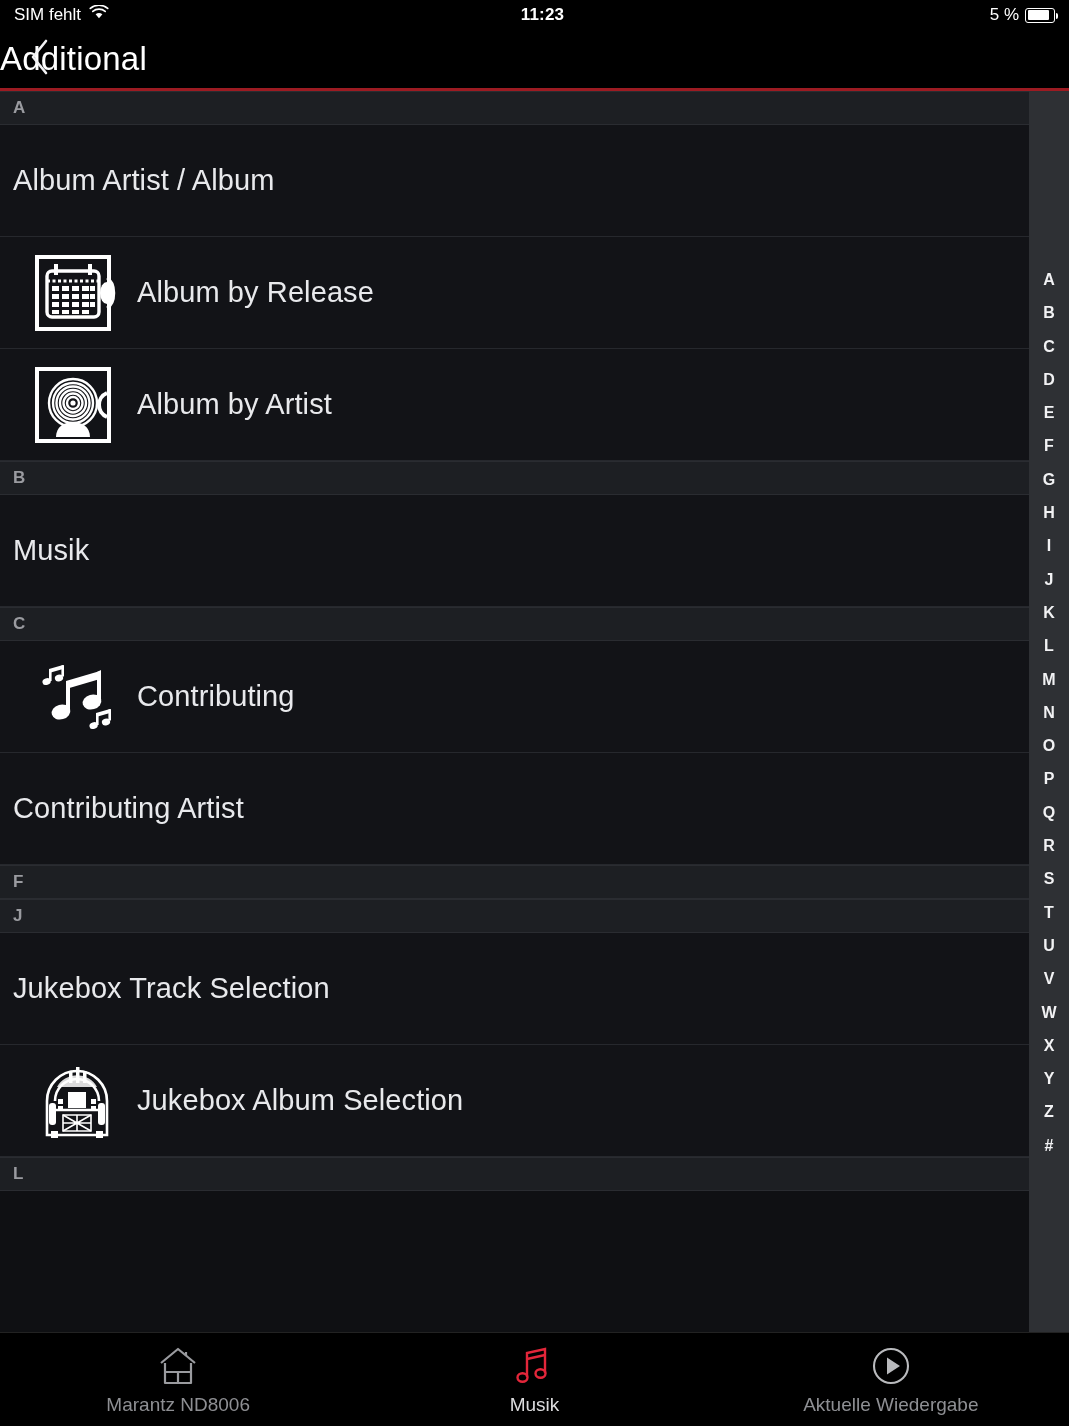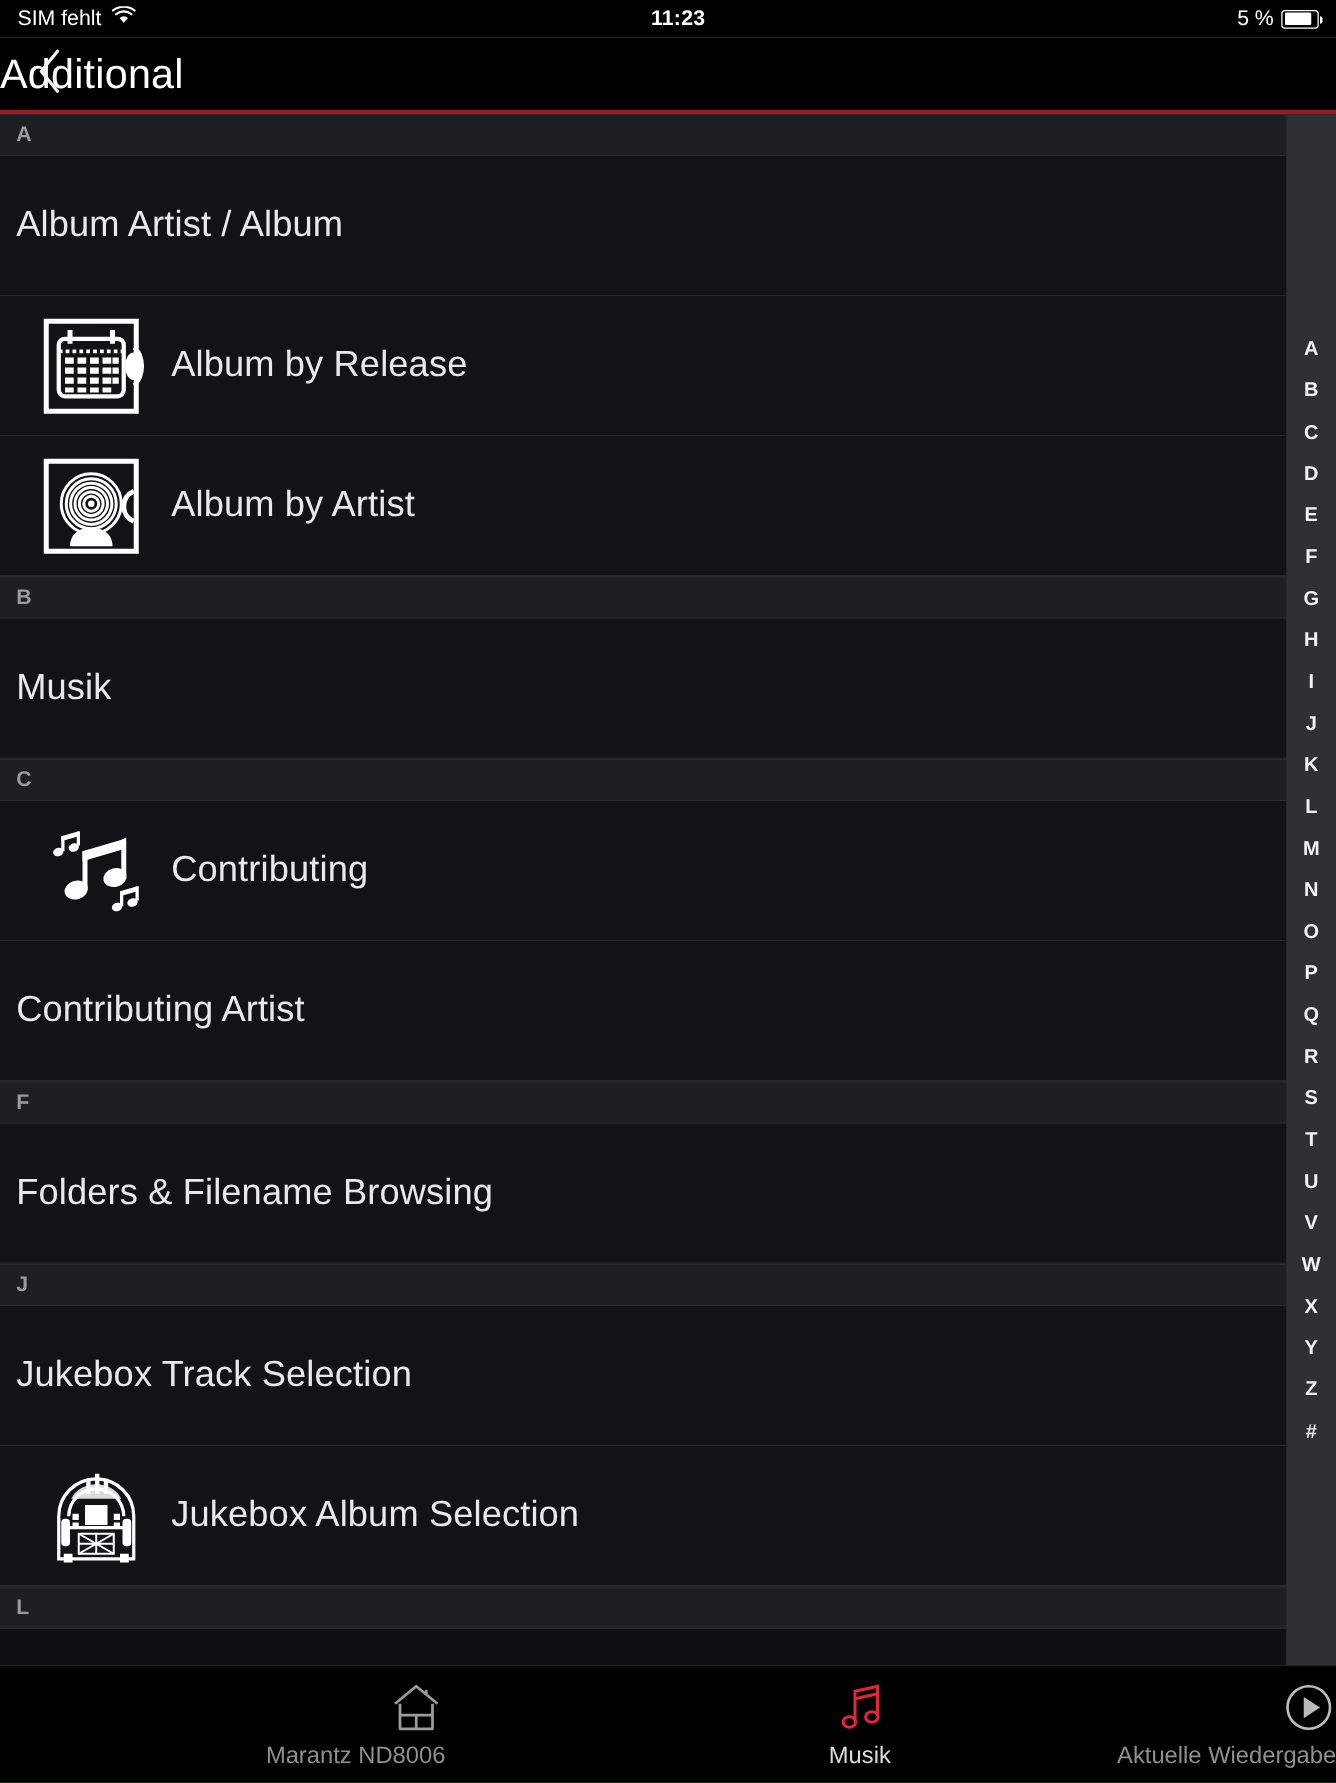--- a/index.html
+++ b/index.html
@@ -6,21 +6,21 @@
   html, body {
     width: 1069px; height: 1426px;
     background: #000;
     font-family: "Liberation Sans", sans-serif;
     overflow: hidden;
     -webkit-font-smoothing: antialiased;
   }
   #app {
     position: relative;
     width: 1069px; height: 1426px;
-    background: #84cc16;
+    background: #6d28d9;
     display: flex;
     flex-direction: column;
   }
 
   
   .statusbar {
     height: 30px;
     flex: 0 0 30px;
     background: #000;
     color: #fff;
@@ -179,21 +179,21 @@
     flex: 0 0 94px;
     height: 94px;
     background: #000;
     border-top: 1px solid #222;
     display: flex;
   }
   .tab {
     flex: 1 1 0;
     display: flex;
     flex-direction: column;
-    align-items: flex-end;
+    align-items: center;
     justify-content: center;
     gap: 6px;
     cursor: pointer;
   }
   .tab .tab-icon { height: 44px; display: flex; align-items: flex-end; }
   .tab .tab-label {
     font-size: 19px;
     color: #8e8f93;
     font-weight: 300;
   }
@@ -328,23 +328,20 @@
         </g>
       </svg>
           </div>
           <div class="label">Contributing</div>
         </div>
         <div class="row no-icon">
           <div class="label">Contributing Artist</div>
         </div>
         <div class="section-head">
           <span>F</span>
-        </div>
-        <div class="row no-icon">
-          <div class="label">Folders &amp; Filename Browsing</div>
         </div>
         <div class="section-head">
           <span>J</span>
         </div>
         <div class="row no-icon">
           <div class="label">Jukebox Track Selection</div>
         </div>
         <div class="row">
           <div class="icon-box">
             <svg width="88" height="80" viewBox="0 0 88 80">

